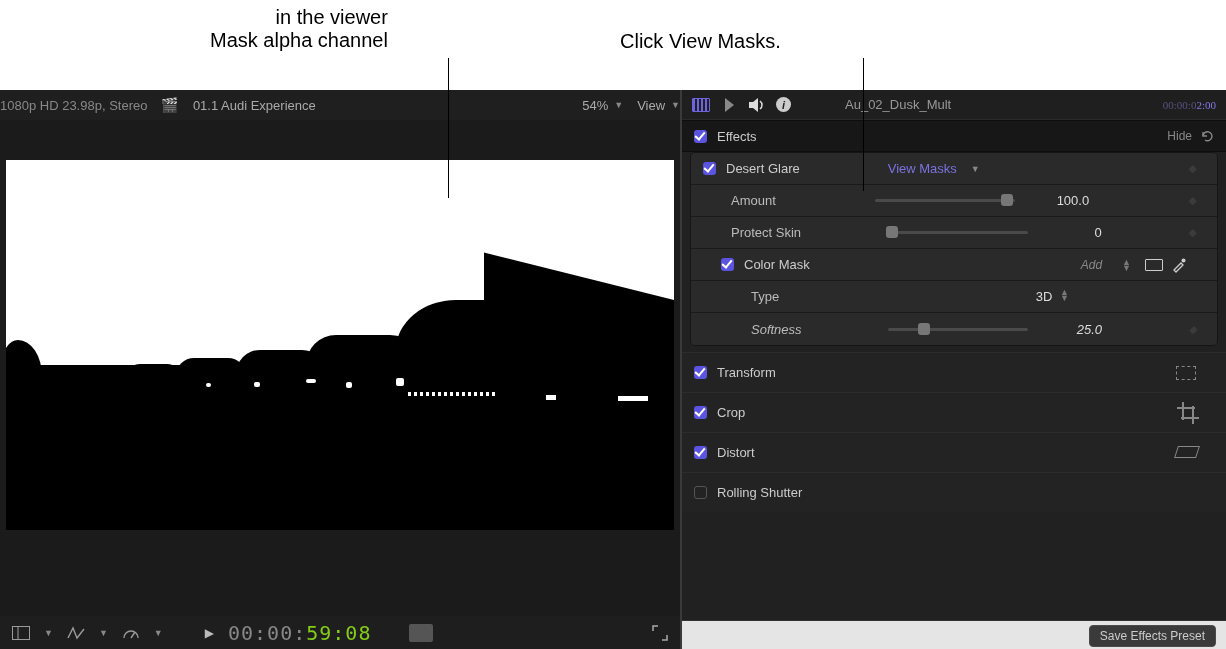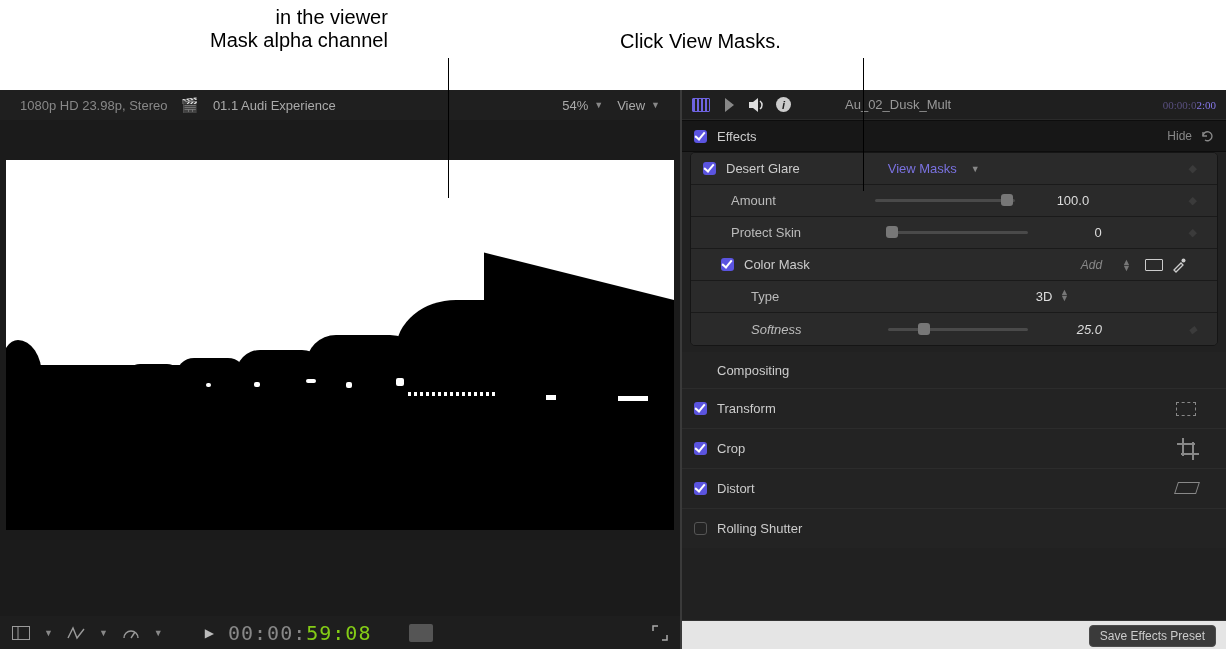--- a/index.html
+++ b/index.html
@@ -6,21 +6,21 @@
   body { background:#fff; font-family: -apple-system, Helvetica, Arial, sans-serif; font-size:13px; color:#ccc; width:1226px; }
   .callouts { position:relative; height:90px; }
   .callout-left { position:absolute; left:210px; top:6px; text-align:right; color:#000; font-size:20px; line-height:23px; }
   .callout-right{ position:absolute; left:620px; top:30px; color:#000; font-size:20px;}
   .leader1{ position:absolute; left:448px; top:58px; width:1px; height:140px; background:#000; z-index:50;}
   .leader2{ position:absolute; left:863px; top:58px; width:1px; height:133px; background:#000; z-index:50;}
   .app { display:flex; width:1226px; height:560px; background:#1b1b1b; position:relative; }
   .divider-v { width:2px; background:#3a3a3a; }
   
   .viewer { width:680px; display:flex; flex-direction:column; background:#212121; }
-  .viewer-top { height:30px; background:#1f1f1f; display:flex; align-items:center; padding:0 20px; color:#aaa; font-size:13px; gap:14px; }
+  .viewer-top { height:30px; background:#1f1f1f; display:flex; align-items:center; padding:0 0; color:#aaa; font-size:13px; gap:14px; }
   .gray { color:#888; }
   .clapper { font-size:14px; color:#999; }
   .spacer { flex:1; }
   .zoom { display:flex; align-items:center; gap:6px; cursor:pointer;}
   .chev { font-size:9px; color:#888;}
   .canvas-wrap { flex:1; background:#1b1b1b; display:flex; flex-direction:column; }
   .canvas-pad { height:40px; background:#1b1b1b;}
   .canvas { margin:0 6px; height:370px; position:relative; background:#000; overflow:hidden;}
   
   .sky { position:absolute; top:0; left:0; right:0; height:220px; background:#fff;}
@@ -290,24 +290,20 @@
           <span class="label-sub2">Softness</span>
           <span class="slider">
               <span class="thumb" style="left:30px"></span>
             </span>
           <span class="valnum">25.0</span>
           <span class="kf">◆</span>
           <span style="width:8px"></span>
         </div>
       </div>
 
-      <div class="row row-dark" style="height:36px">
-        <span style="width:23px"></span>
-        <span class="label">Compositing</span>
-      </div>
 
       <div class="row row-dark" style="height:40px;border-top:1px solid #2c2c2c">
         <span class="cb"></span>
         <span class="label">Transform</span>
         <span class="rowico ic-transform"></span>
         <span style="width:18px"></span>
       </div>
 
       <div class="row row-dark" style="height:40px;border-top:1px solid #2c2c2c">
         <span class="cb"></span>

